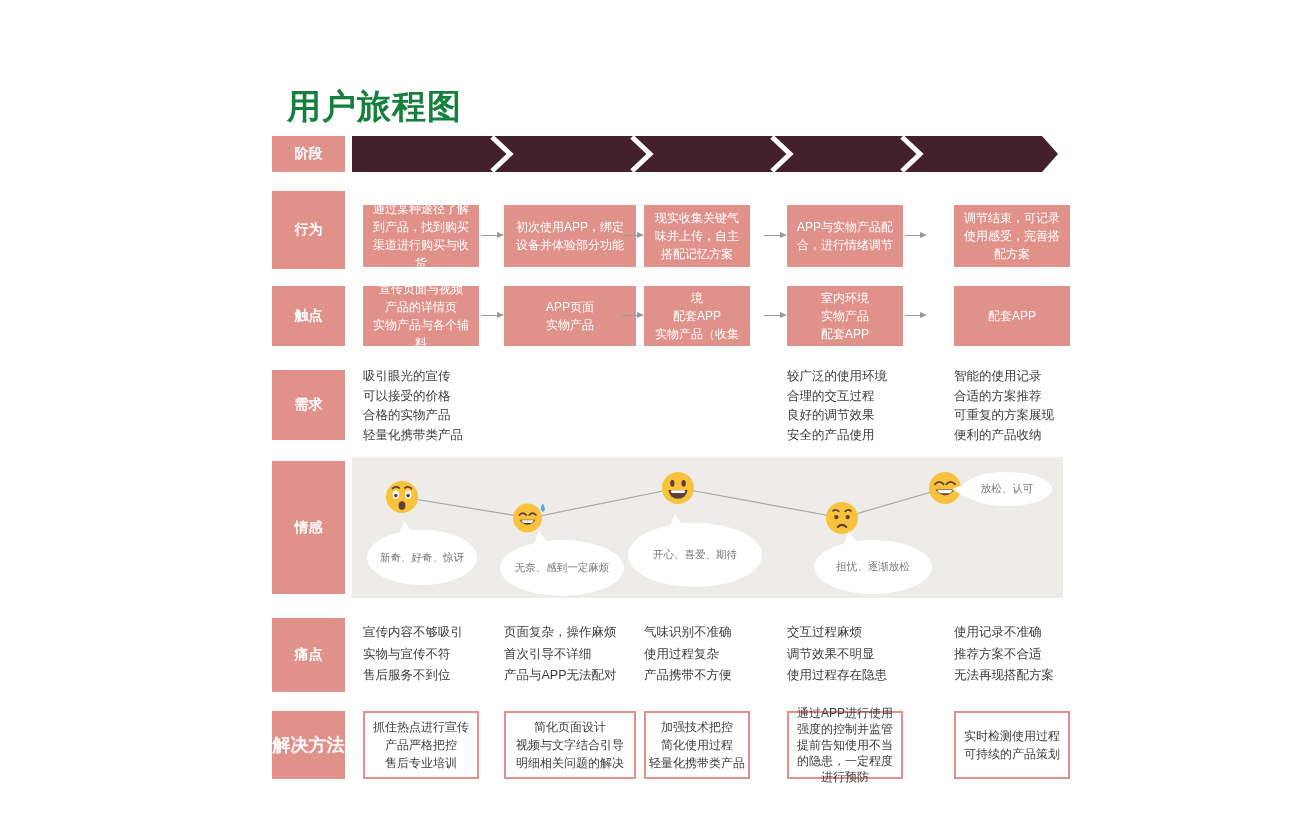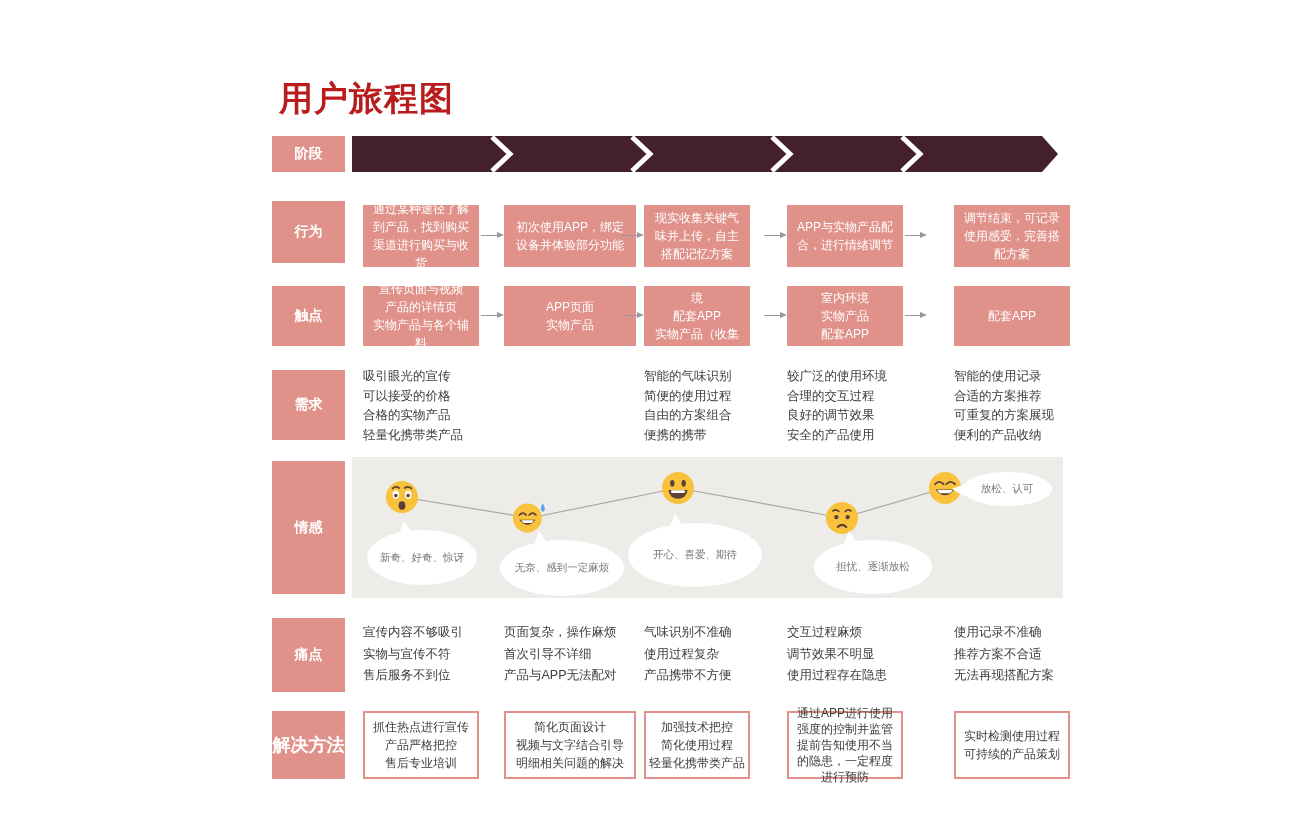--- a/index.html
+++ b/index.html
@@ -1,26 +1,26 @@
 <!DOCTYPE html>
 <html><head>
 <meta charset="utf-8">
 <style>
   html,body{margin:0;padding:0;background:#fff;}
   .canvas{position:relative;width:1296px;height:840px;background:#fff;overflow:hidden;
           font-family:"Liberation Sans","DejaVu Sans",sans-serif;}
 
-  .page-title{position:absolute;left:271px;top:68px;margin:8px;font-size:34px;font-weight:800;
-              color:#b91c1c;letter-spacing:1px;}
+  .page-title{position:absolute;left:271px;top:68px;margin:16px;font-size:34px;font-weight:800;
+              color:#15803d;letter-spacing:1px;}
 
   
   .rowlabel{position:absolute;left:272px;width:73px;background:#DF918A;color:#fff;
             font-weight:bold;font-size:14px;display:flex;align-items:center;justify-content:center;}
   .rl-stage{top:136px;height:36px}
-  .rl-behavior{top:201px;height:62px}
+  .rl-behavior{top:191px;height:78px}
   .rl-touch{top:286px;height:60px}
   .rl-needs{top:370px;height:70px}
   .rl-emotion{top:461px;height:133px}
   .rl-pain{top:618px;height:74px}
   .rl-solution{top:711px;height:68px;font-size:18px}
 
   
   .stage-band{position:absolute;left:352px;top:136px;width:706px;height:36px;background:#44202C;
               clip-path:polygon(0 0,calc(100% - 16px) 0,100% 50%,calc(100% - 16px) 100%,0 100%);}
   .stage-label{position:absolute;top:0;height:36px;display:flex;align-items:center;justify-content:center;
@@ -148,26 +148,20 @@
   <div class="conn conn-t g2"></div>
   <div class="conn conn-t g3"></div>
   <div class="conn conn-t g4"></div>
 
   <div class="text-cell needs-cell c1">
       <div>吸引眼光的宣传</div>
       <div>可以接受的价格</div>
       <div>合格的实物产品</div>
       <div>轻量化携带类产品</div>
     </div>
-  <div class="text-cell needs-cell c3">
-      <div>智能的气味识别</div>
-      <div>简便的使用过程</div>
-      <div>自由的方案组合</div>
-      <div>便携的携带</div>
-    </div>
   <div class="text-cell needs-cell c4">
       <div>较广泛的使用环境</div>
       <div>合理的交互过程</div>
       <div>良好的调节效果</div>
       <div>安全的产品使用</div>
     </div>
   <div class="text-cell needs-cell c5">
       <div>智能的使用记录</div>
       <div>合适的方案推荐</div>
       <div>可重复的方案展现</div>

